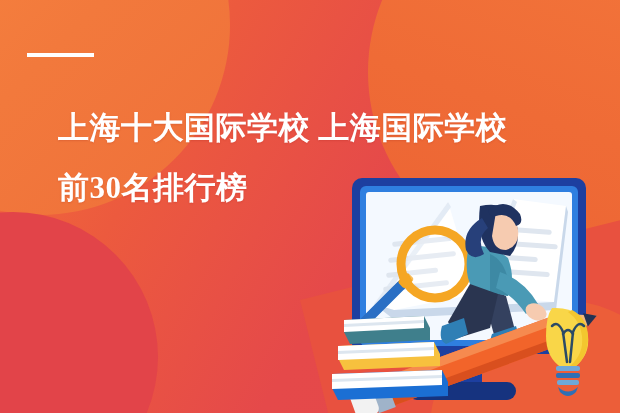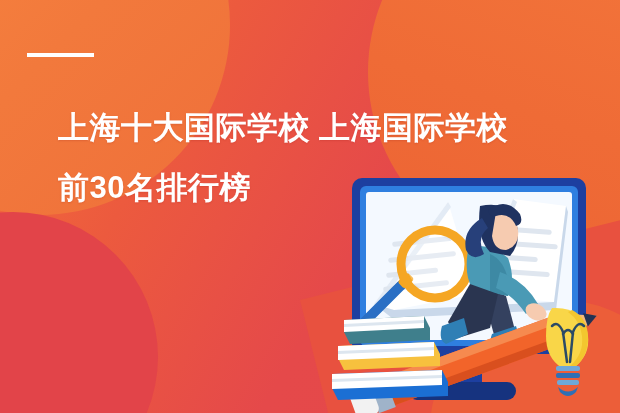--- a/index.html
+++ b/index.html
@@ -5,21 +5,21 @@
   html, body {
     margin: 0;
     padding: 0;
     background: #ffffff;
   }
   #banner {
     position: relative;
     width: 620px;
     height: 413px;
     overflow: hidden;
-    font-family: Liberation Sans, sans-serif;
+    font-family: Liberation Serif, serif;
     background: linear-gradient(120deg, #f4703a 0%, #ec5a3e 28%, #e5494a 58%, #e4474a 100%);
   }
 
   
   .bg-shape { position: absolute; border-radius: 50%; }
 
   #circle-topleft {
     left: -150px; top: -165px;
     width: 380px; height: 380px;
     background: linear-gradient(135deg, #f98840 0%, #f2793c 55%, #ef6f3a 100%);

